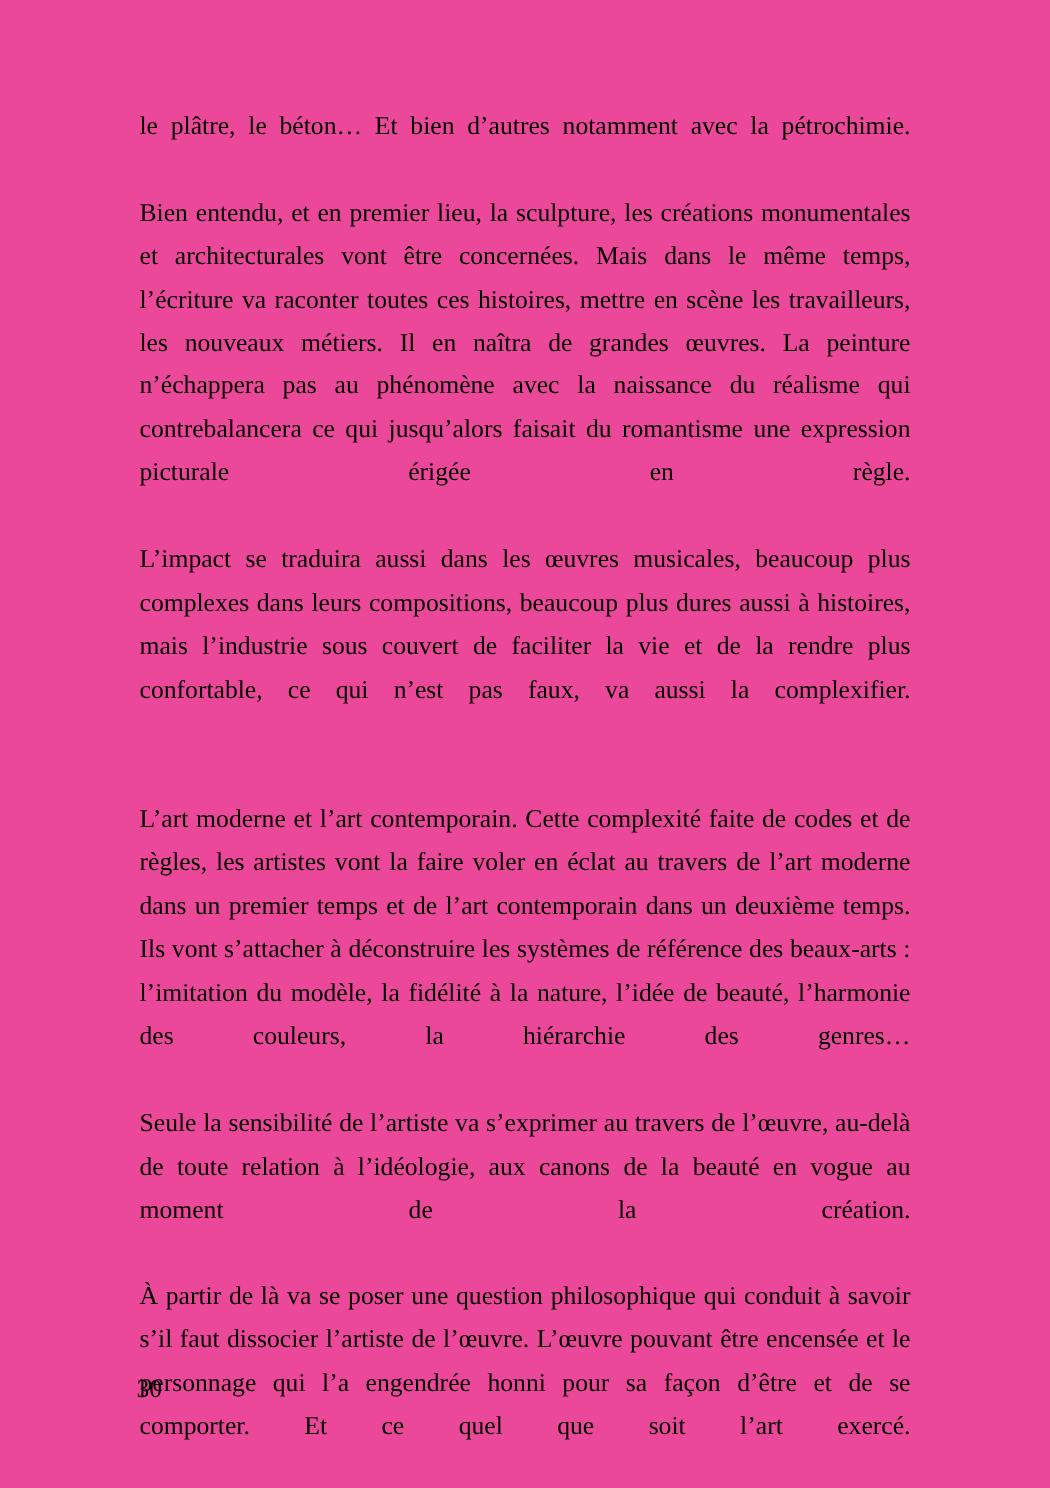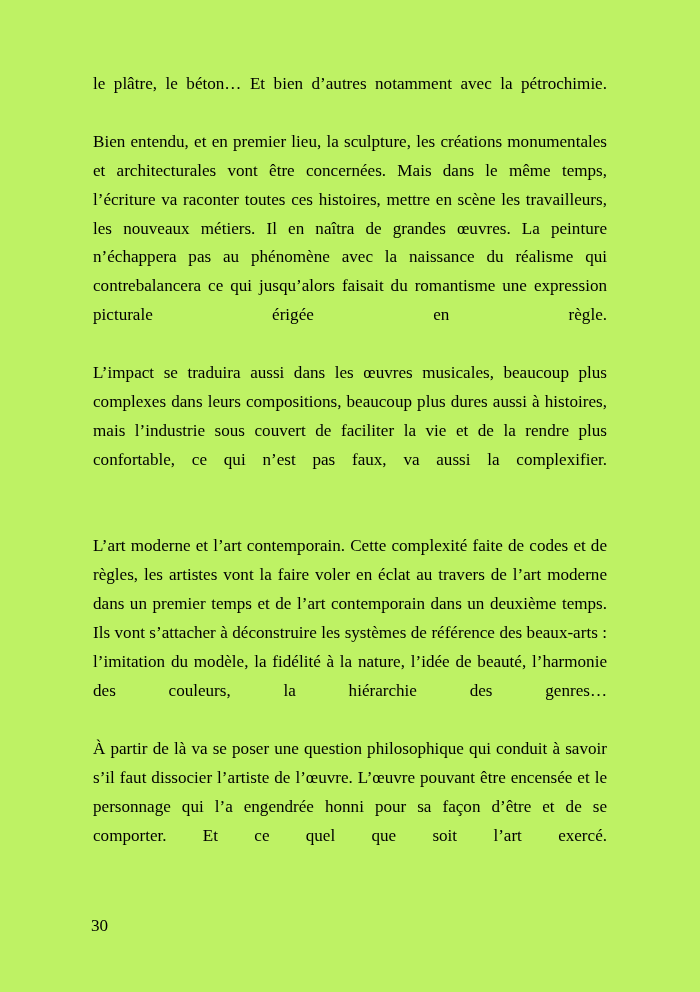--- a/index.html
+++ b/index.html
@@ -5,21 +5,21 @@
   html, body {
     margin: 0;
     padding: 0;
     background: #ffffff;
   }
 
   .page {
     position: relative;
     width: 700px;
     height: 992px;
-    background: #bef264;
+    background: #ec4899;
     margin: 0 auto;
     overflow: hidden;
     box-sizing: border-box;
   }
 
   .text-column {
     position: absolute;
     left: 93px;
     top: 70px;
     width: 514px;
@@ -70,20 +70,21 @@
     <div>
       <p class="para">le plâtre, le béton… Et bien d’autres notamment avec la pétrochimie.</p>
       <p class="para">Bien entendu, et en premier lieu, la sculpture, les créations monumentales et architecturales vont être concernées. Mais dans le même temps, l’écriture va raconter toutes ces histoires, mettre en scène les travailleurs, les nouveaux métiers. Il en naîtra de grandes œuvres. La peinture n’échappera pas au phénomène avec la naissance du réalisme qui contrebalancera ce qui jusqu’alors faisait du romantisme une expression picturale érigée en règle.</p>
       <p class="para">L’impact se traduira aussi dans les œuvres musicales, beaucoup plus complexes dans leurs compositions, beaucoup plus dures aussi à histoires, mais l’industrie sous couvert de faciliter la vie et de la rendre plus confortable, ce qui n’est pas faux, va aussi la complexifier.</p>
     </div>
 
     <div class="block-gap"></div>
 
     <div>
       <p class="para">L’art moderne et l’art contemporain. Cette complexité faite de codes et de règles, les artistes vont la faire voler en éclat au travers de l’art moderne dans un premier temps et de l’art contemporain dans un deuxième temps. Ils vont s’attacher à déconstruire les systèmes de référence des beaux-arts : l’imitation du modèle, la fidélité à la nature, l’idée de beauté, l’harmonie des couleurs, la hiérarchie des genres…</p>
+      <p class="para">Seule la sensibilité de l’artiste va s’exprimer au travers de l’œuvre, au-delà de toute relation à l’idéologie, aux canons de la beauté en vogue au moment de la création.</p>
       <p class="para">À partir de là va se poser une question philosophique qui conduit à savoir s’il faut dissocier l’artiste de l’œuvre. L’œuvre pouvant être encensée et le personnage qui l’a engendrée honni pour sa façon d’être et de se comporter. Et ce quel que soit l’art exercé.</p>
     </div>
 
   </div>
 
   <div class="page-number">30</div>
 
 </div>
 
 </body></html>

